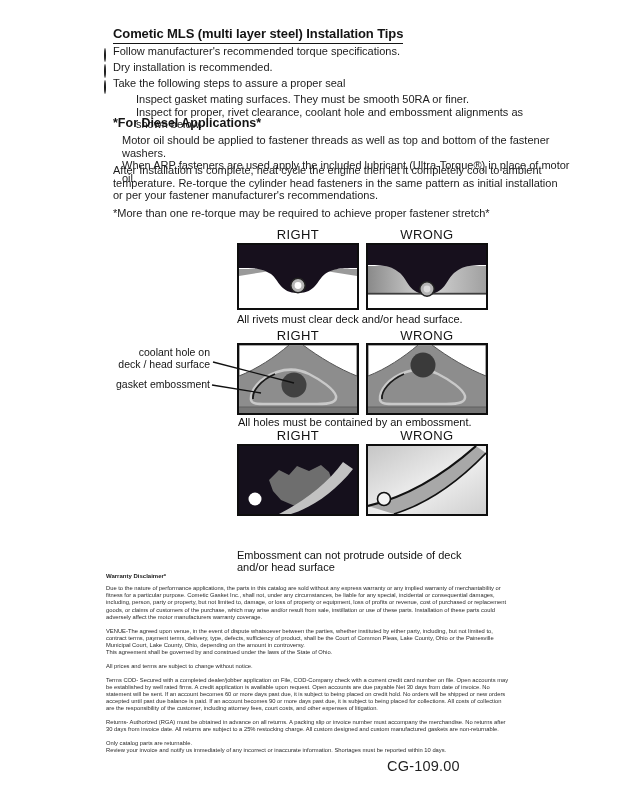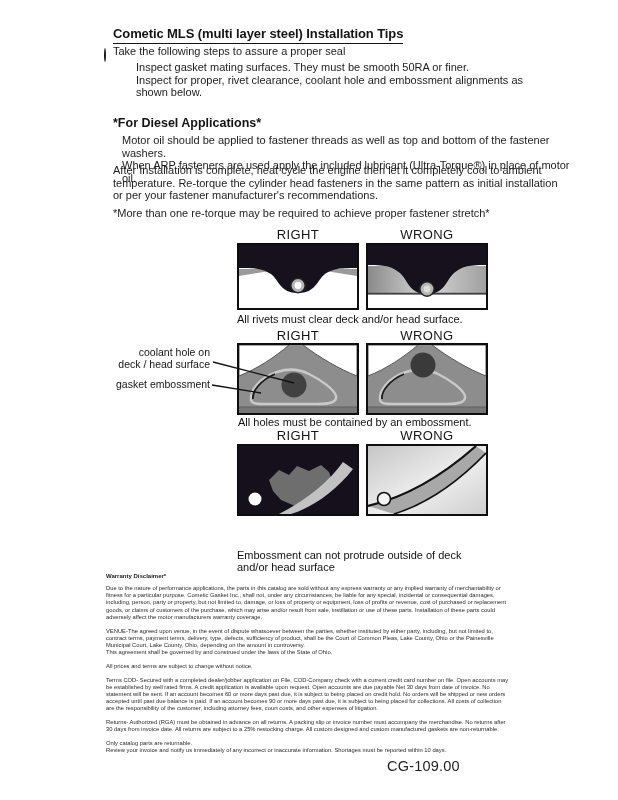--- a/index.html
+++ b/index.html
@@ -42,20 +42,28 @@
   .footer{left:387px;top:758px;font-size:14.5px;color:#1f1f1f;letter-spacing:0.2px;}
 </style>
 </head>
 <body>
 
 <div class="page">
 
   <div class="abs title">Cometic MLS (multi layer steel) Installation Tips</div>
 
   <div class="abs tips">
+    <div class="tip-row">
+      <span class="marker"><span class="m-open"></span></span>
+      <span>Follow manufacturer's recommended torque specifications.</span>
+    </div>
+    <div class="tip-row">
+      <span class="marker"><span class="m-open"></span></span>
+      <span>Dry installation is recommended.</span>
+    </div>
     <div class="tip-row">
       <span class="marker"><span class="m-open"></span></span>
       <span>Take the following steps to assure a proper seal</span>
     </div>
     <div class="tip-row l2">
       <span class="marker"><span class="m-fill"></span></span>
       <span>Inspect gasket mating surfaces.  They must be smooth 50RA or finer.</span>
     </div>
     <div class="tip-row l2">
       <span class="marker"><span class="m-fill"></span></span>

